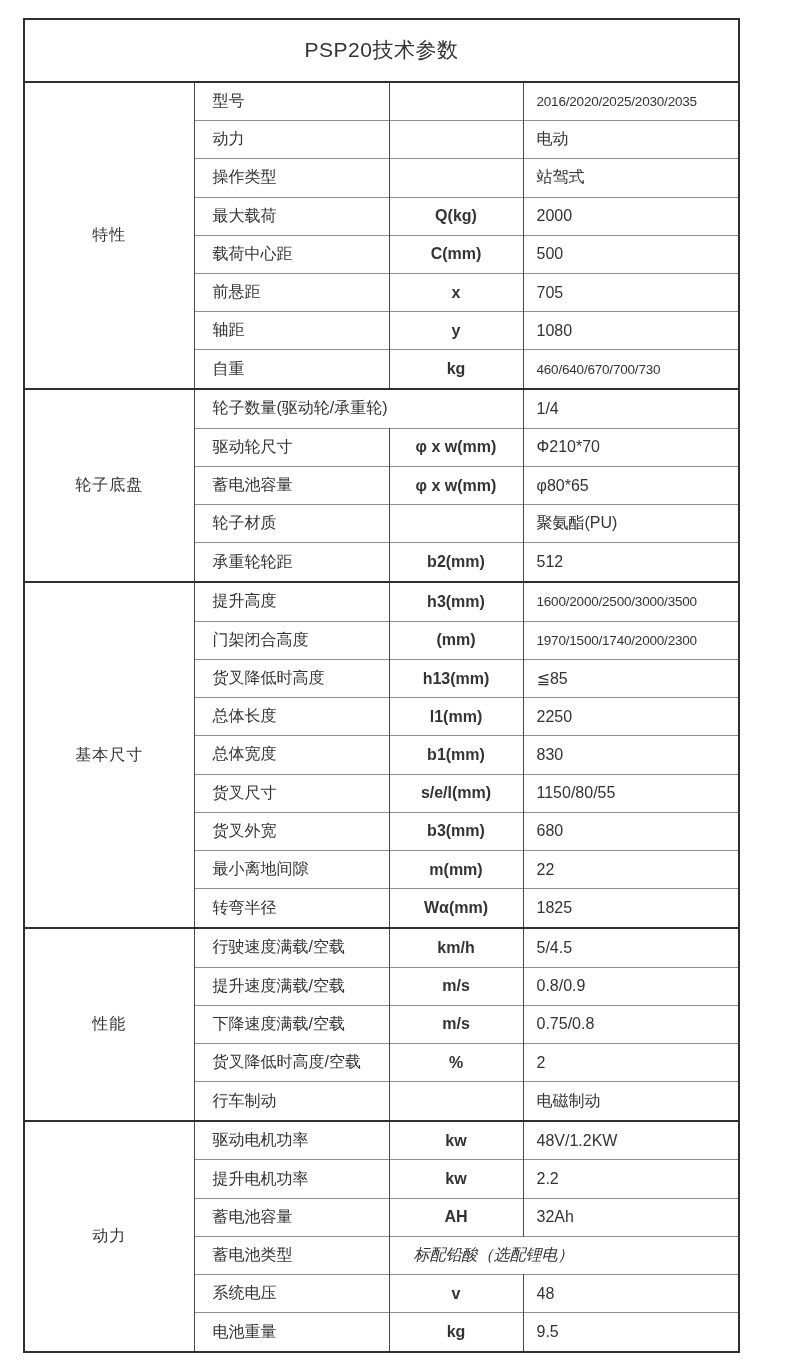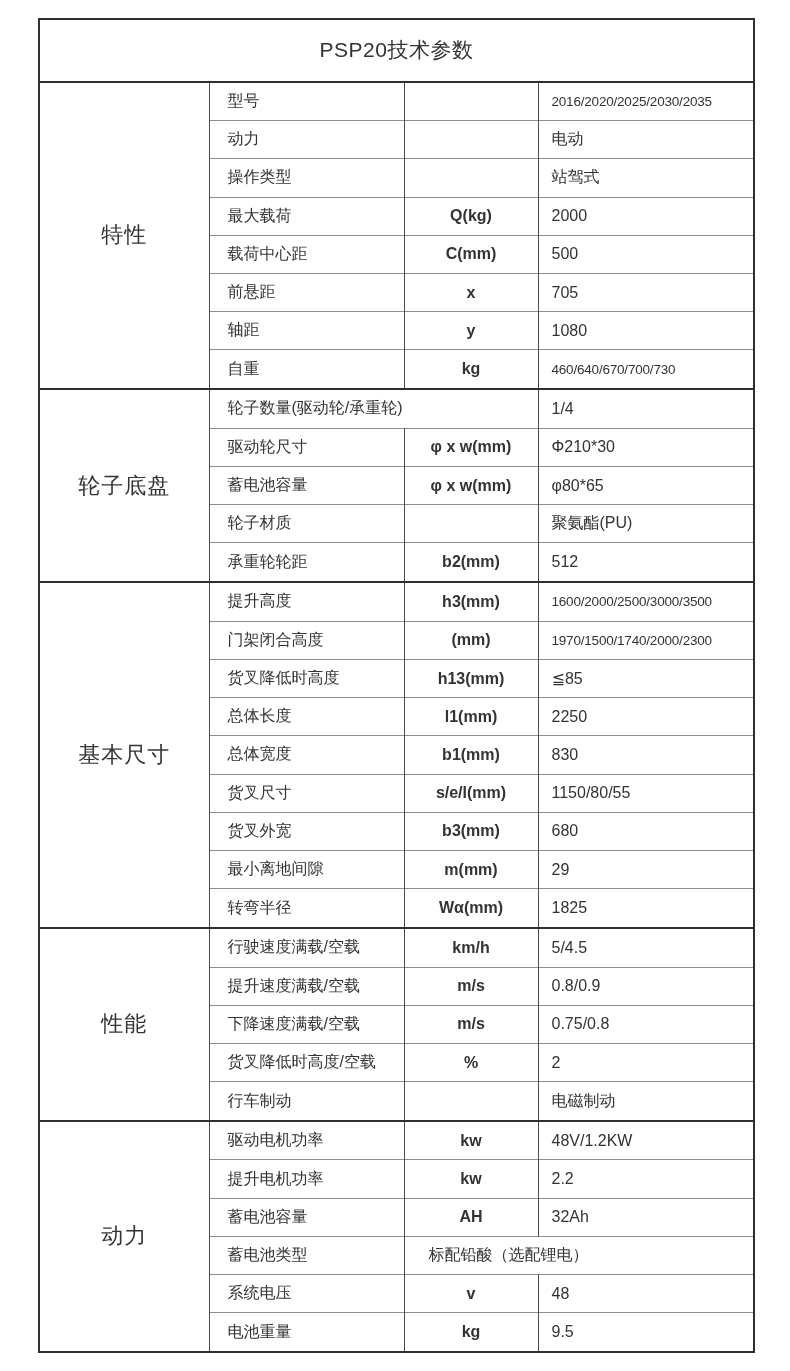--- a/index.html
+++ b/index.html
@@ -6,40 +6,40 @@
     --dark:#2f2f2f;        
     --vline:#4a4a4a;       
     --hline:#8f8f8f;       
     --text:#333333;
   }
   *{box-sizing:border-box;margin:0;padding:0;}
   html,body{background:#ffffff;}
   body{font-family:"Liberation Sans","DejaVu Sans",sans-serif;color:var(--text);}
   .page{position:relative;width:790px;height:1371px;background:#ffffff;overflow:hidden;}
   table.spec-table{
-    position:absolute;left:38px;top:18px;
+    position:absolute;left:23px;top:18px;
     width:715px;height:1335px;
     border-collapse:collapse;table-layout:fixed;
     border:2px solid var(--dark);
     background:#ffffff;
   }
   td{vertical-align:middle;font-size:16px;color:var(--text);}
   td.title{
     text-align:center;font-size:21px;letter-spacing:.5px;
     border-bottom:2px solid var(--dark);height:36px;
   }
   td.cat{
-    text-align:center;font-size:22px;letter-spacing:1px;
+    text-align:center;font-size:16px;letter-spacing:1px;
     border-right:1px solid var(--vline);
   }
   td.param{padding-left:18px;border-right:1px solid var(--vline);}
   td.sym{text-align:center;border-right:1px solid var(--vline);font-weight:bold;}
   td.val{padding-left:13px;}
   td.val.small{font-size:13.5px;letter-spacing:-0.2px;margin-left:28px;}
-  td.val.wide{padding-left:24px;}
+  td.val.wide{padding-left:24px;font-style:italic;}
   tr.data-row td{border-top:1px solid var(--hline);}
   td.sec-top{border-top:2px solid var(--dark) !important;}
 </style>
 </head>
 <body>
 
 <div class="page">
   <table class="spec-table">
     <colgroup>
       <col style="width:170px">
@@ -97,21 +97,21 @@
       </tbody>
       <tbody>
         <tr class="data-row">
           <td class="cat sec-top" rowspan="5">轮子底盘</td>
           <td class="param sec-top" colspan="2">轮子数量(驱动轮/承重轮)</td>
           <td class="val sec-top">1/4</td>
         </tr>
         <tr class="data-row">
           <td class="param">驱动轮尺寸</td>
           <td class="sym">φ x w(mm)</td>
-          <td class="val">Φ210*30</td>
+          <td class="val">Φ210*70</td>
         </tr>
         <tr class="data-row">
           <td class="param">蓄电池容量</td>
           <td class="sym">φ x w(mm)</td>
           <td class="val">φ80*65</td>
         </tr>
         <tr class="data-row">
           <td class="param">轮子材质</td>
           <td class="sym"></td>
           <td class="val">聚氨酯(PU)</td>
@@ -155,21 +155,21 @@
           <td class="val">1150/80/55</td>
         </tr>
         <tr class="data-row">
           <td class="param">货叉外宽</td>
           <td class="sym">b3(mm)</td>
           <td class="val">680</td>
         </tr>
         <tr class="data-row">
           <td class="param">最小离地间隙</td>
           <td class="sym">m(mm)</td>
-          <td class="val">29</td>
+          <td class="val">22</td>
         </tr>
         <tr class="data-row">
           <td class="param">转弯半径</td>
           <td class="sym">Wα(mm)</td>
           <td class="val">1825</td>
         </tr>
       </tbody>
       <tbody>
         <tr class="data-row">
           <td class="cat sec-top" rowspan="5">性能</td>

